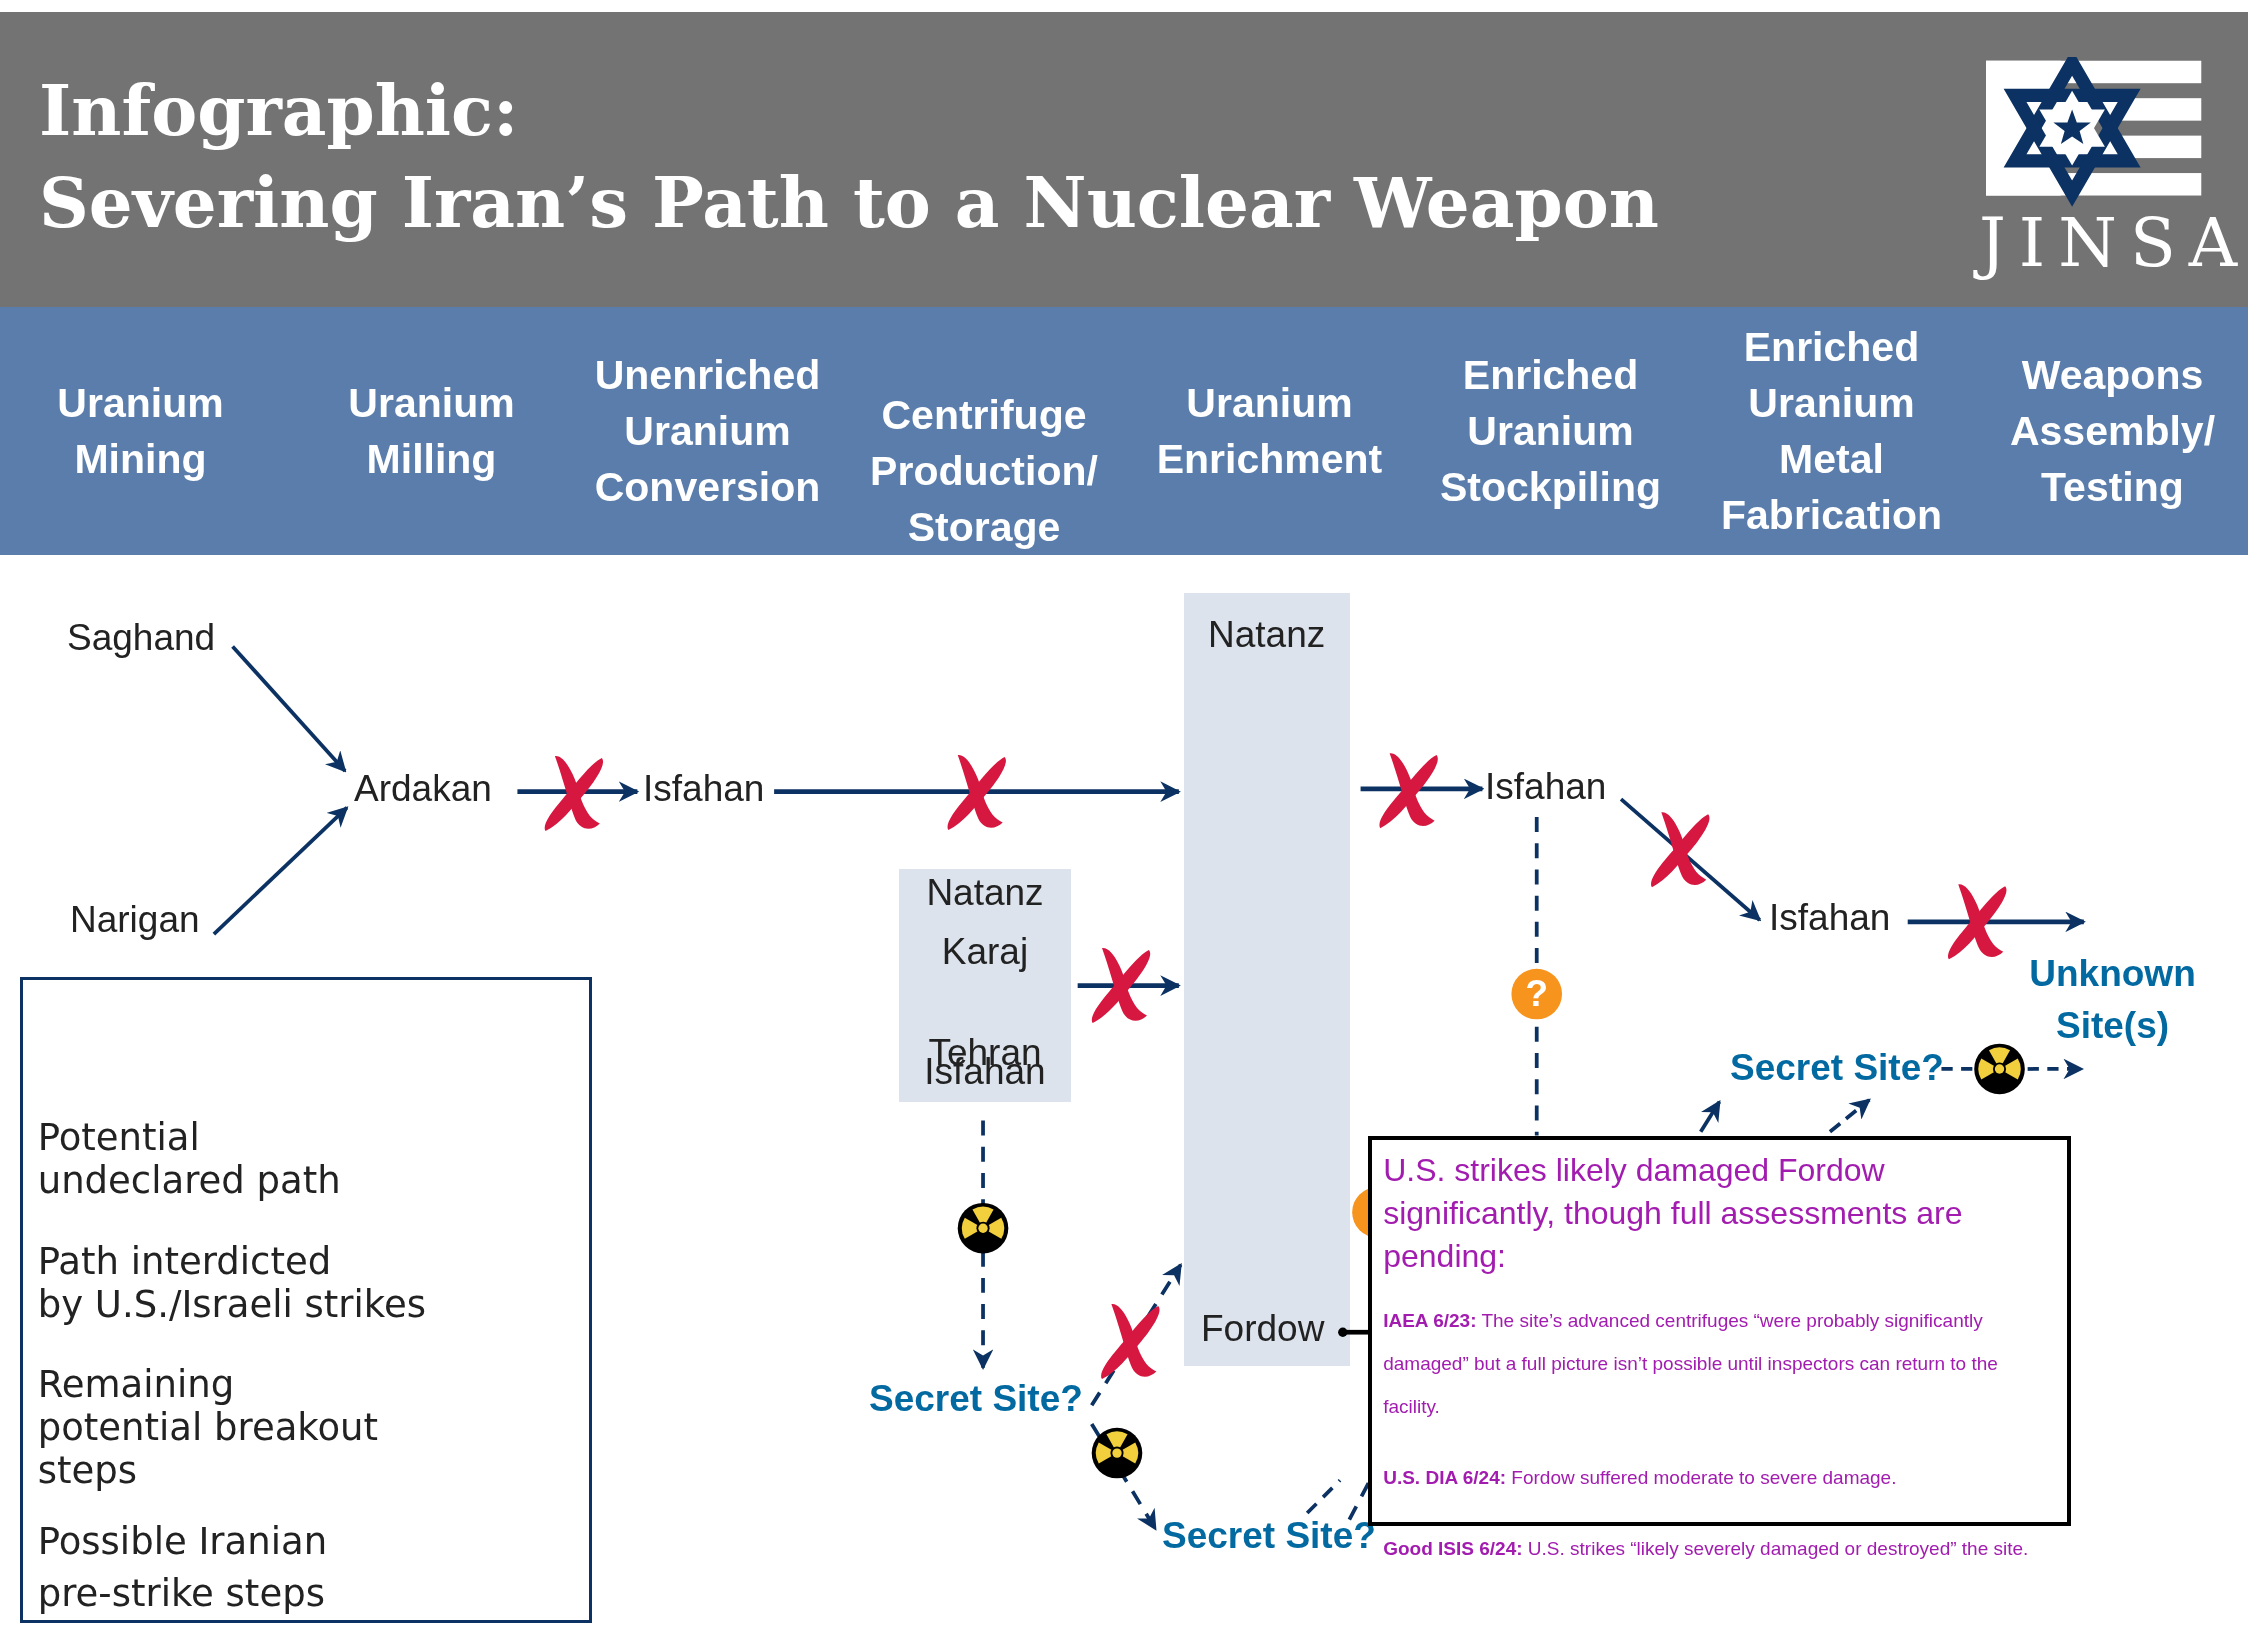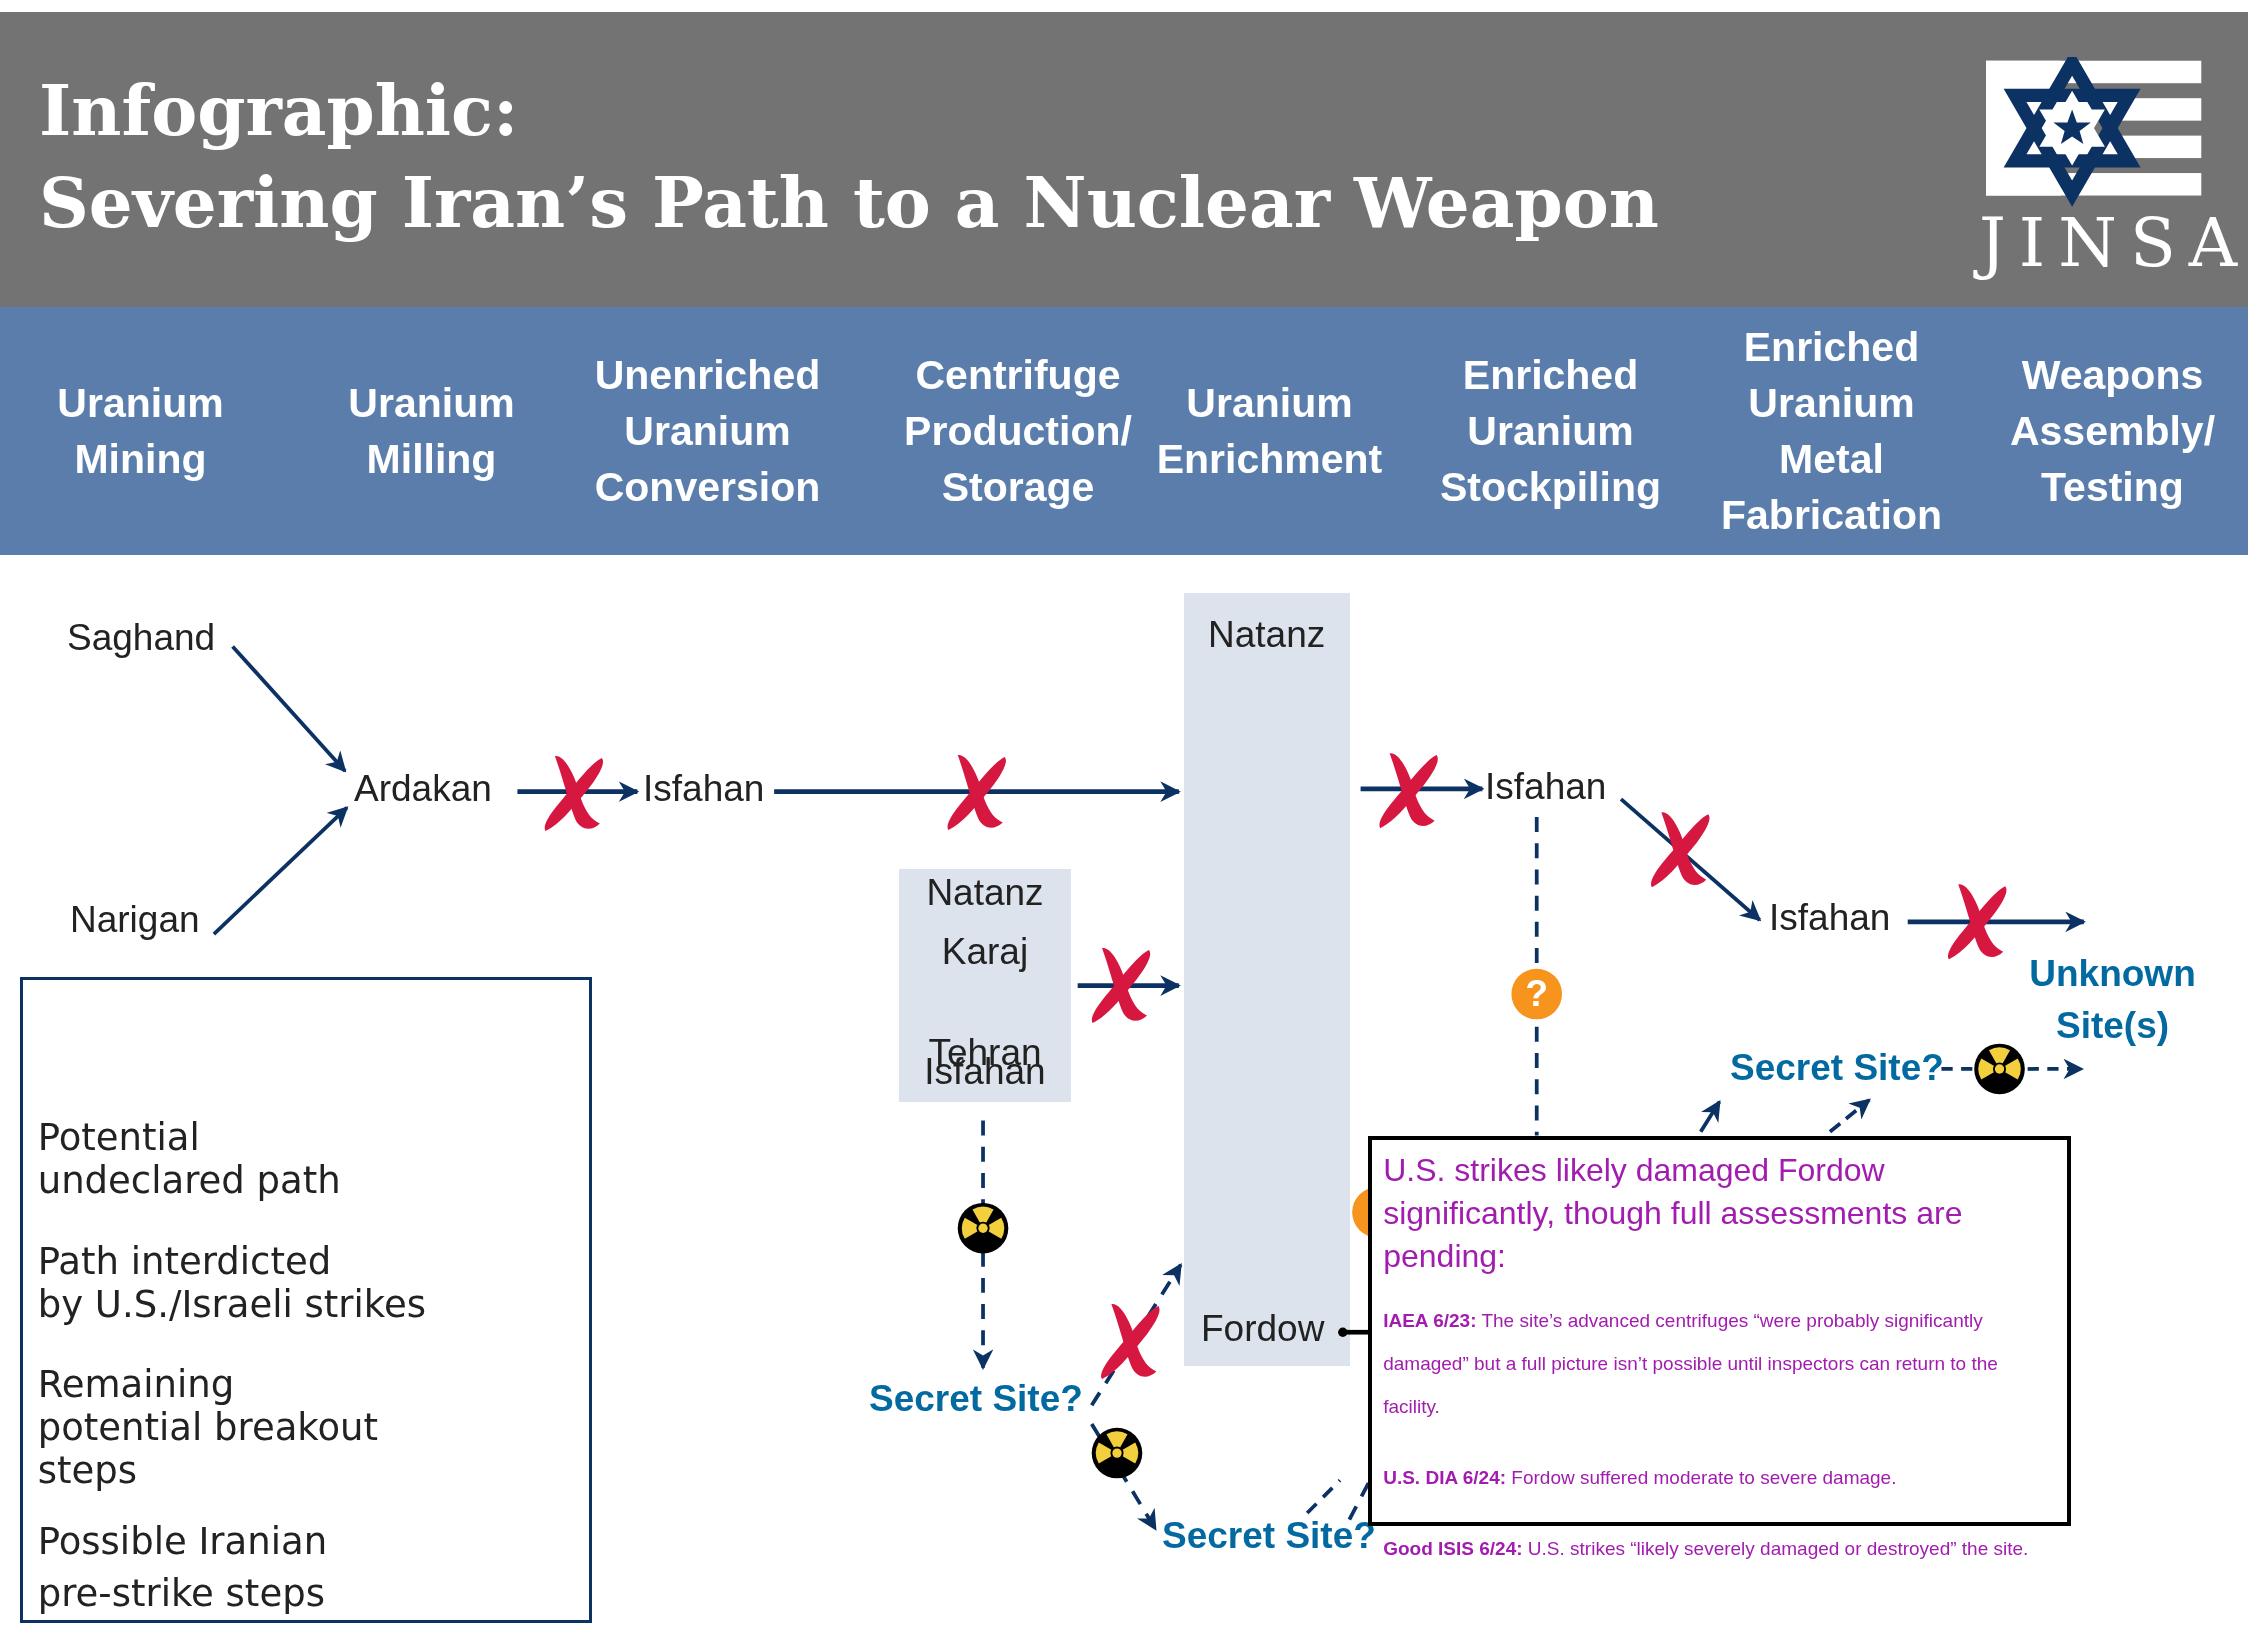--- a/index.html
+++ b/index.html
@@ -71,21 +71,21 @@
     </div>
   <div class="stage" style="left:319px;width:225px;">
       <span>Uranium
 Milling</span>
     </div>
   <div class="stage" style="left:581px;width:253px;">
       <span>Unenriched
 Uranium
 Conversion</span>
     </div>
-  <div class="stage" style="left:887px;width:262px;">
+  <div class="stage" style="left:853px;width:262px;margin-top:40px;">
       <span>Centrifuge
 Production/
 Storage</span>
     </div>
   <div class="stage" style="left:1143px;width:253px;">
       <span>Uranium
 Enrichment</span>
     </div>
   <div class="stage" style="left:1424px;width:253px;">
       <span>Enriched

